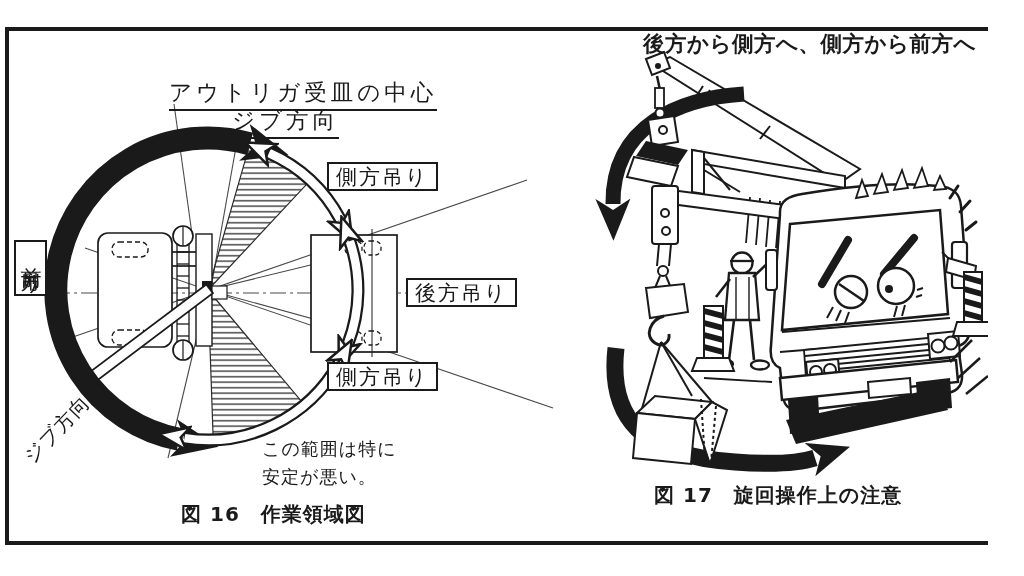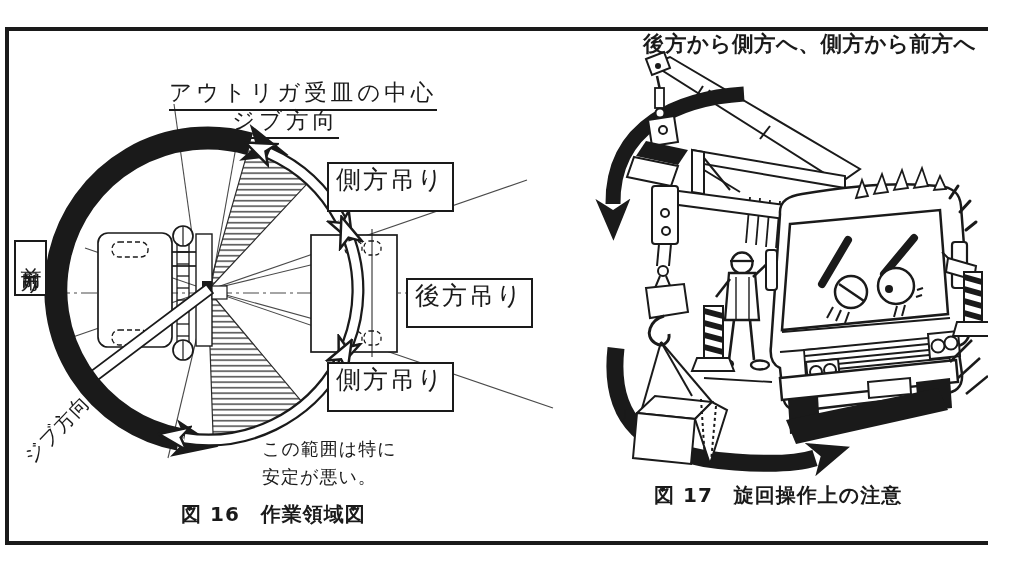--- a/index.html
+++ b/index.html
@@ -7,22 +7,22 @@
         font-family:"DejaVu Sans",sans-serif;color:#1a1a1a;}
   .frame{position:absolute;left:5px;top:27px;width:1008px;height:518px;
          border:4px solid #1a1a1a;box-sizing:border-box;}
   .art{position:absolute;left:0;top:0;width:1024px;height:576px;}
   .abs{position:absolute;white-space:nowrap;text-align:center;}
   .jp{font-family:"DejaVu Sans",sans-serif;color:#1a1a1a;}
   .warning{top:30px;right:12px;text-align:right;font-weight:bold;
            font-size:21.5px;line-height:28px;letter-spacing:0.5px;}
   .ul-label{font-size:22.5px;letter-spacing:4px;border-bottom:2px solid #1a1a1a;
             padding-bottom:1px;}
-  .label-box{border:2.2px solid #1a1a1a;background:#ffffff;padding:2px 7px 16px;
-             font-size:25px;letter-spacing:2px;line-height:1.1;}
+  .label-box{border:2.2px solid #1a1a1a;background:#ffffff;padding:2px 7px 0;
+             font-size:21px;letter-spacing:2px;line-height:1.1;}
   .label-box.vertical{writing-mode:vertical-rl;text-orientation:upright;
              padding:8px 3px;letter-spacing:3px;font-size:21px;}
   .rotated{transform:rotate(-46deg);transform-origin:50% 50%;font-size:20px;
            letter-spacing:1px;}
   .note{font-size:18px;letter-spacing:1px;}
   .caption{font-weight:bold;font-size:20px;letter-spacing:1px;}
   .sfx{font-size:15px;}
 </style>
 </head>
 <body>

